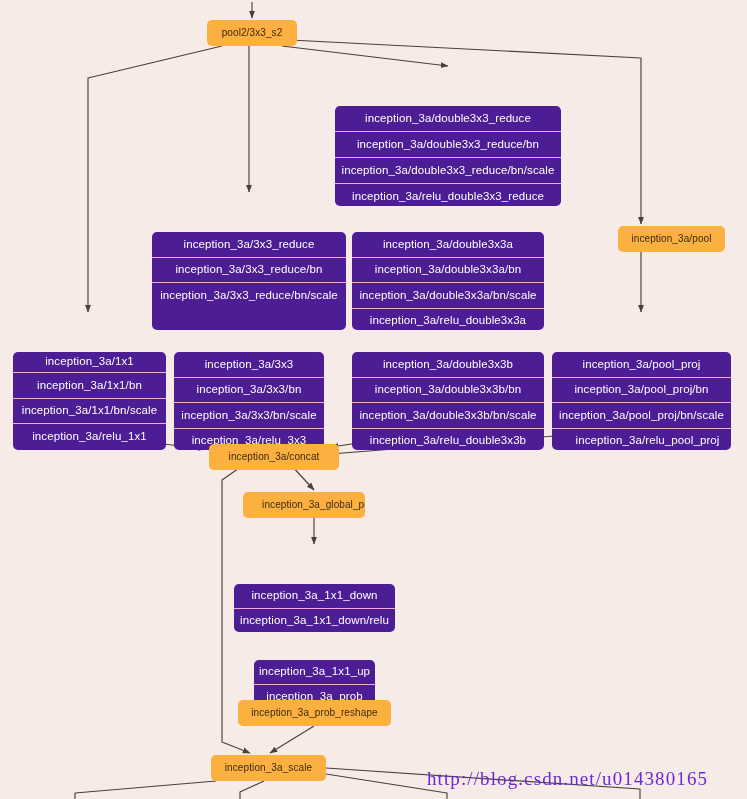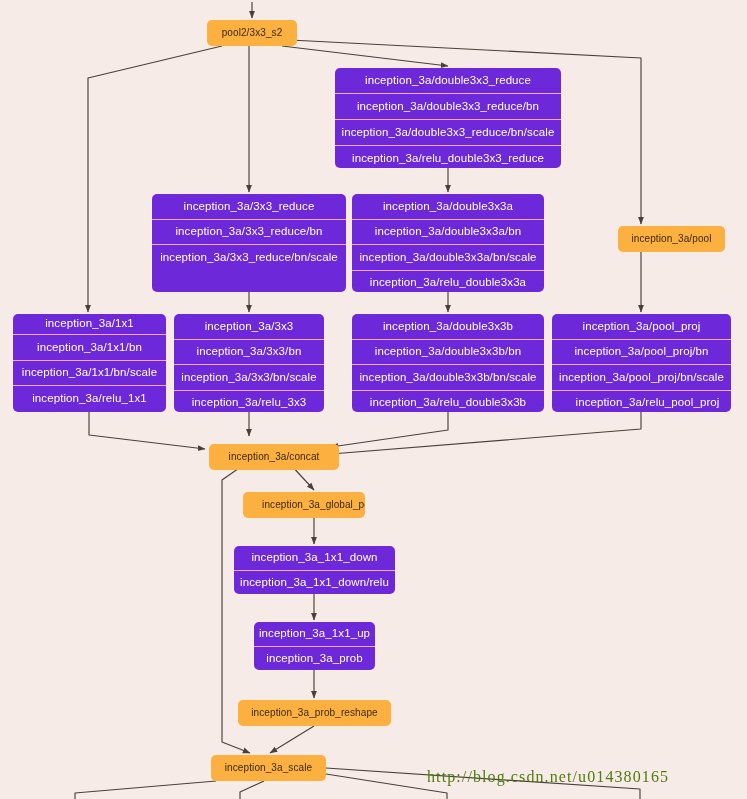--- a/index.html
+++ b/index.html
@@ -32,22 +32,23 @@
     border-radius: 5px;
     text-align: center;
     color: #ffffff;
     overflow: hidden;
   }
   .node.orange {
     background: #fbb040;
     color: #3b2a10;
   }
   .node.red {
-    background: #6d28d9;
+    background: #4c1d95;
     color: #ffffff;
+    margin-top: 38px;
   }
   .node-row {
     display: flex;
     align-items: center;
     justify-content: center;
     white-space: nowrap;
     font-size: 11.5px;
     line-height: 1;
     letter-spacing: 0.1px;
   }
@@ -56,22 +57,22 @@
   }
   .node.orange .node-row {
     font-size: 10px;
   }
   .node.single .node-row {
     height: 100%;
   }
   .watermark {
     position: absolute;
     font-family: "Liberation Serif", serif;
-    font-size: 16px;
-    color: #4d7c0f;
+    font-size: 19px;
+    color: #6d28d9;
     letter-spacing: 1.1px;
     white-space: nowrap;
     user-select: none;
   }
 </style>
 </head>
 <body>
 
 <div id="canvas">
 

